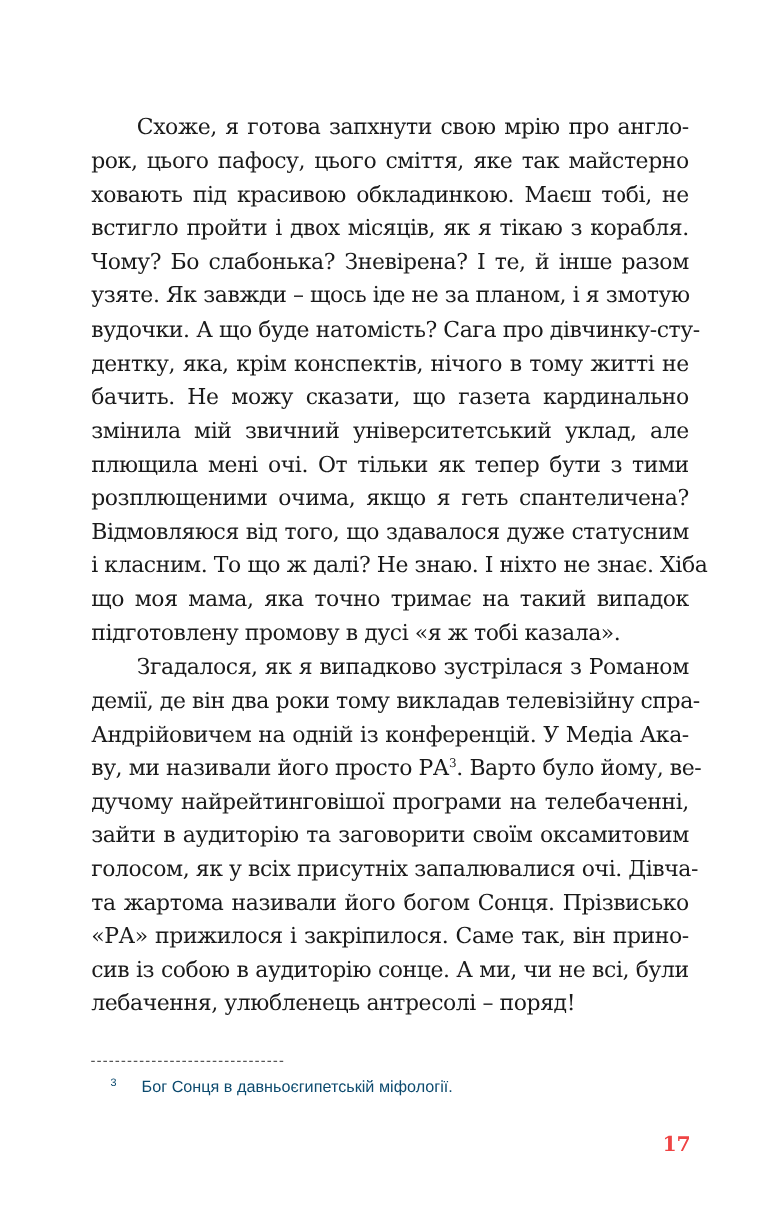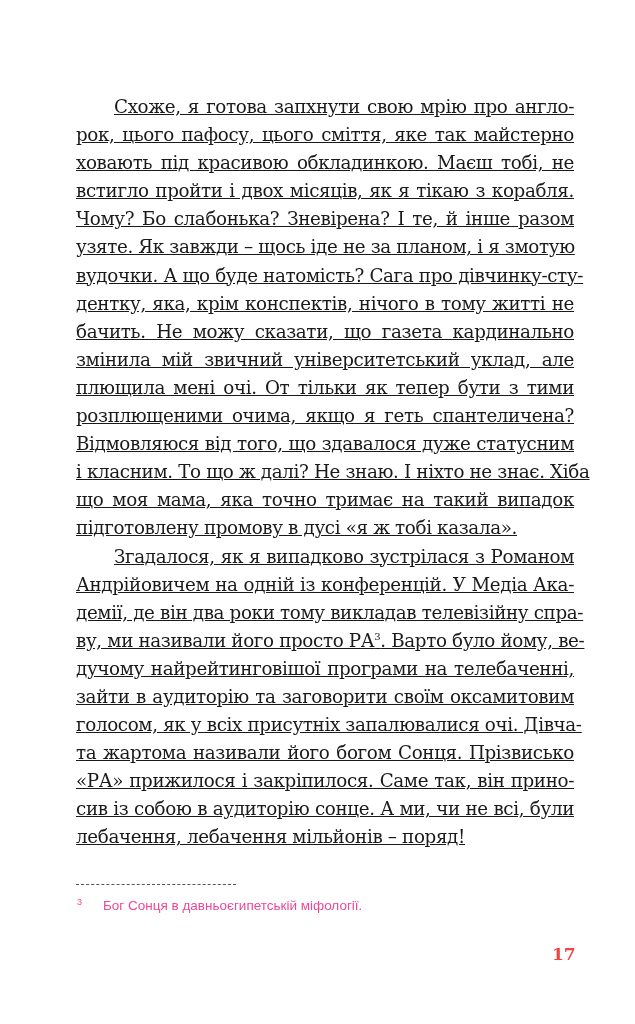--- a/index.html
+++ b/index.html
@@ -23,21 +23,20 @@
       font-size: 18.3px;
       line-height: 28.1px;
       letter-spacing: -0.35px;
     }
     .line {
       display: block;
       height: 28.1px;
       white-space: nowrap;
       text-align: justify;
       text-align-last: justify;
-      text-decoration: underline;
     }
     .line.last {
       text-align-last: left;
     }
     .line.indent {
       padding-left: 38px;
     }
     sup {
       font-size: 10px;
       line-height: 0;
@@ -46,25 +45,25 @@
     .footnote-rule {
       position: absolute;
       left: 76px;
       top: 884px;
       width: 160px;
       height: 0;
       border-top: 1px dashed #555;
     }
     .footnote {
       position: absolute;
-      left: 77px;
+      left: 92px;
       top: 897px;
       font-family: "Liberation Sans", sans-serif;
       font-size: 13.5px;
-      color: #ec4899;
+      color: #0c4a6e;
       white-space: nowrap;
     }
     .footnote .fn-mark {
       display: inline-block;
       width: 26px;
       font-size: 9px;
       vertical-align: 5px;
     }
     .page-number {
       position: absolute;
@@ -95,30 +94,30 @@
     <span class="line">плющила мені очі. От тільки як тепер бути з тими</span>
     <span class="line">розплющеними очима, якщо я геть спантеличена?</span>
     <span class="line">Відмовляюся від того, що здавалося дуже статусним</span>
     <span class="line">і класним. То що ж далі? Не знаю. І ніхто не знає. Хіба</span>
     <span class="line">що моя мама, яка точно тримає на такий випадок</span>
     <span class="line last">підготовлену промову в дусі «я ж тобі казала».</span>
   </div>
 
   <div>
     <span class="line indent">Згадалося, як я випадково зустрілася з Романом</span>
+    <span class="line">демії, де він два роки тому викладав телевізійну спра-</span>
     <span class="line">Андрійовичем на одній із конференцій. У Медіа Ака-</span>
-    <span class="line">демії, де він два роки тому викладав телевізійну спра-</span>
     <span class="line"><span>ву, ми називали його просто РА</span><sup>3</sup><span>. Варто було йому, ве-</span></span>
     <span class="line">дучому найрейтинговішої програми на телебаченні,</span>
     <span class="line">зайти в аудиторію та заговорити своїм оксамитовим</span>
     <span class="line">голосом, як у всіх присутніх запалювалися очі. Дівча-</span>
     <span class="line">та жартома називали його богом Сонця. Прізвисько</span>
     <span class="line">«РА» прижилося і закріпилося. Саме так, він прино-</span>
     <span class="line">сив із собою в аудиторію сонце. А ми, чи не всі, були</span>
-    <span class="line last">лебачення, лебачення мільйонів – поряд!</span>
+    <span class="line last">лебачення, улюбленець антресолі – поряд!</span>
   </div>
 </div>
 
 <div class="footnote-rule"></div>
 
 <div class="footnote">
   <span class="fn-mark">3</span><span>Бог Сонця в давньоєгипетській міфології.</span>
 </div>
 
 <div class="page-number">17</div>

